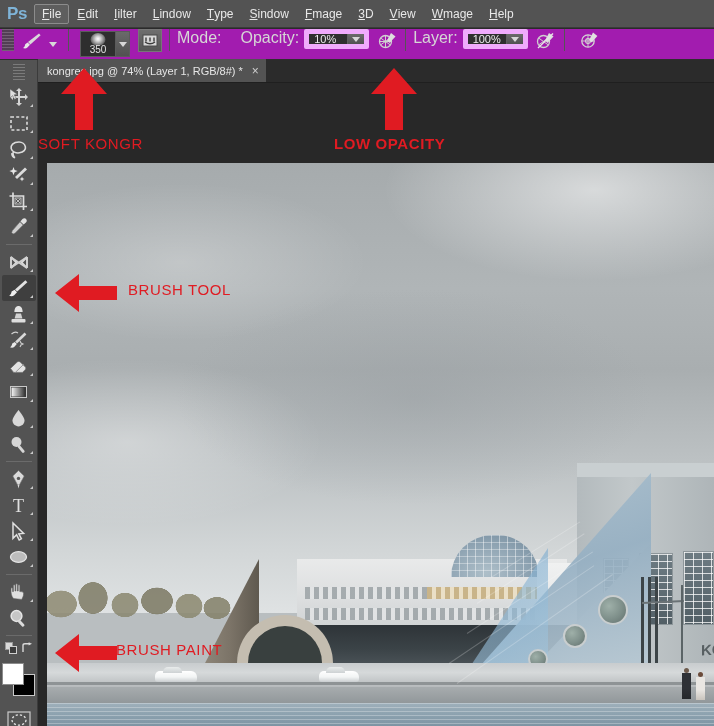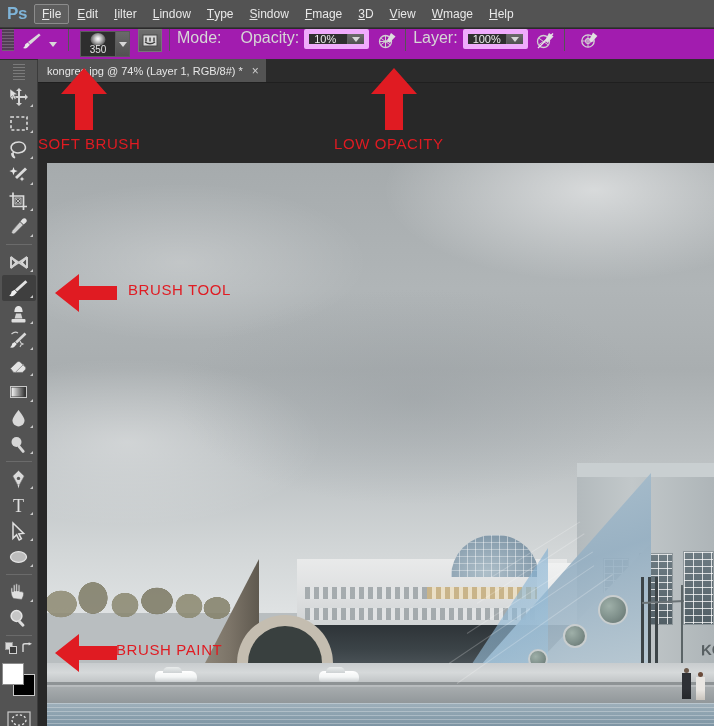--- a/index.html
+++ b/index.html
@@ -877,23 +877,23 @@
     <svg class="arrow-left" style="left:17px;top:189px;" viewBox="0 0 62 42">
       <path d="M0 21 L24 2 L24 14 L62 14 L62 28 L24 28 L24 40 Z" fill="#e01b22"></path>
     </svg>
 
     <div class="ann-text" style="left:78px;top:558px;">BRUSH PAINT</div>
     <svg class="arrow-left" style="left:17px;top:549px;" viewBox="0 0 62 42">
       <path d="M0 21 L24 2 L24 14 L62 14 L62 28 L24 28 L24 40 Z" fill="#e01b22"></path>
     </svg>
   </div>
 
-  <div class="ann-text" style="left:38px;top:135px;">SOFT BRUSH</div>
+  <div class="ann-text" style="left:38px;top:135px;">SOFT KONGR</div>
   <svg class="arrow-up" style="left:61px;top:68px;" viewBox="0 0 46 62">
     <path d="M23 0 L46 26 L32 26 L32 62 L14 62 L14 26 L0 26 Z" fill="#e01b22"></path>
   </svg>
 
-  <div class="ann-text" style="left:334px;top:135px;">LOW OPACITY</div>
+  <div class="ann-text" style="left:334px;top:135px;font-weight:bold;">LOW OPACITY</div>
   <svg class="arrow-up" style="left:371px;top:68px;" viewBox="0 0 46 62">
     <path d="M23 0 L46 26 L32 26 L32 62 L14 62 L14 26 L0 26 Z" fill="#e01b22"></path>
   </svg>
 
 </div>
 
 </body></html>

